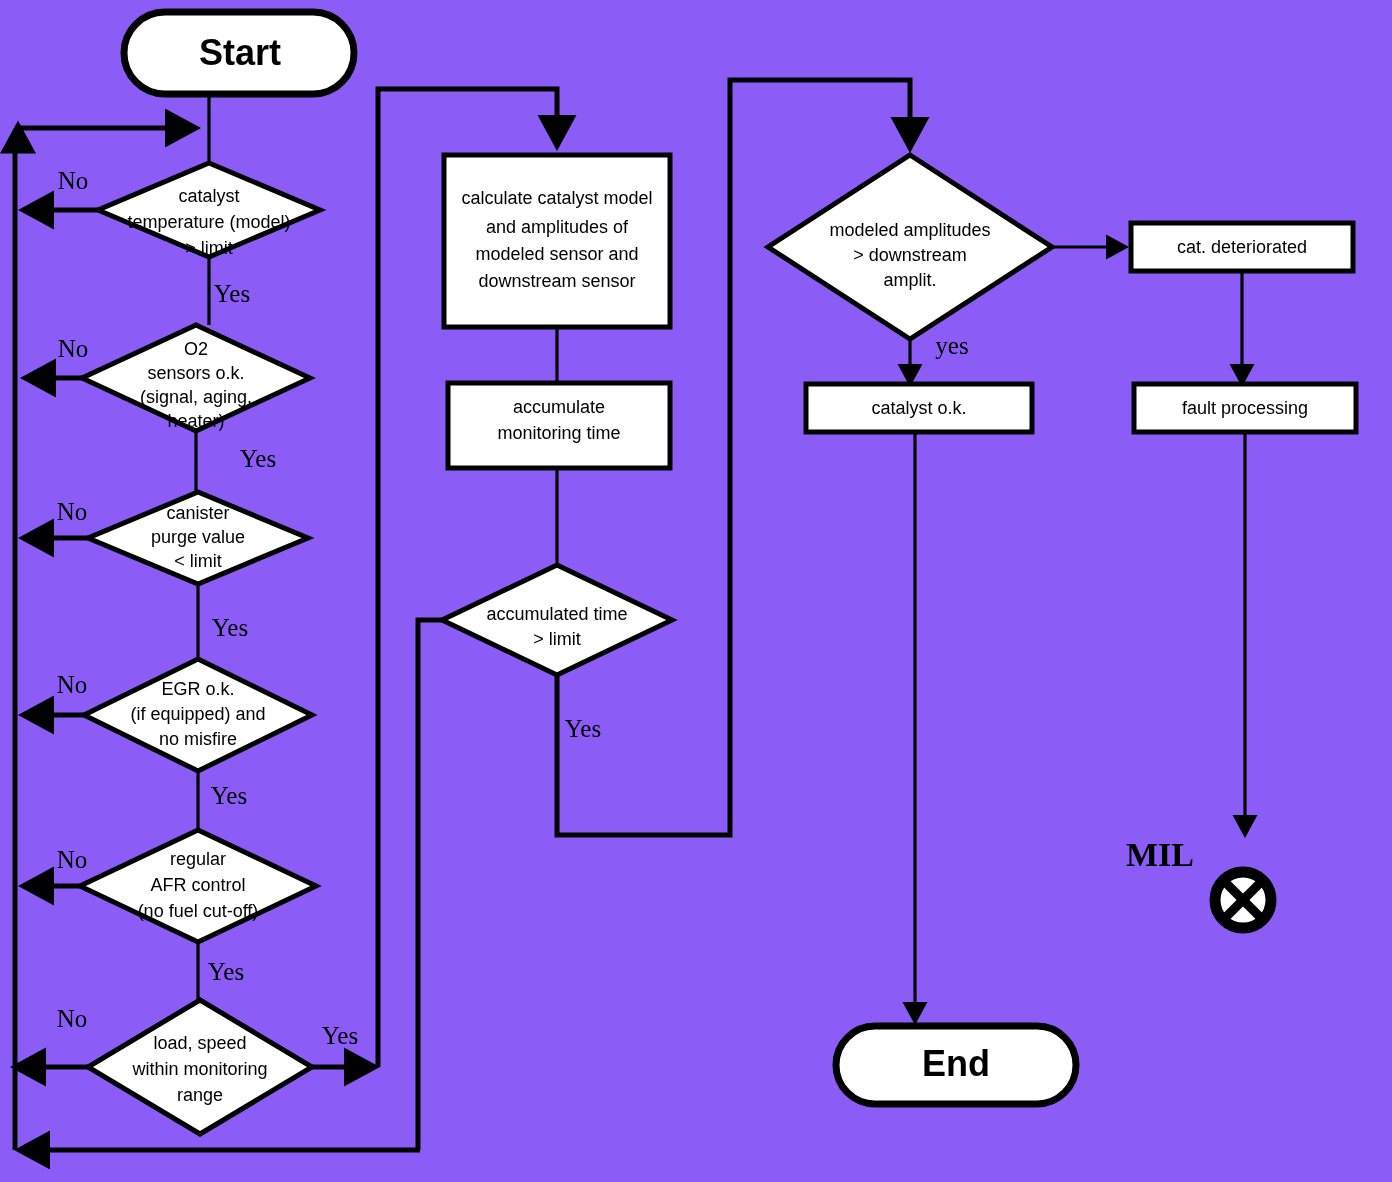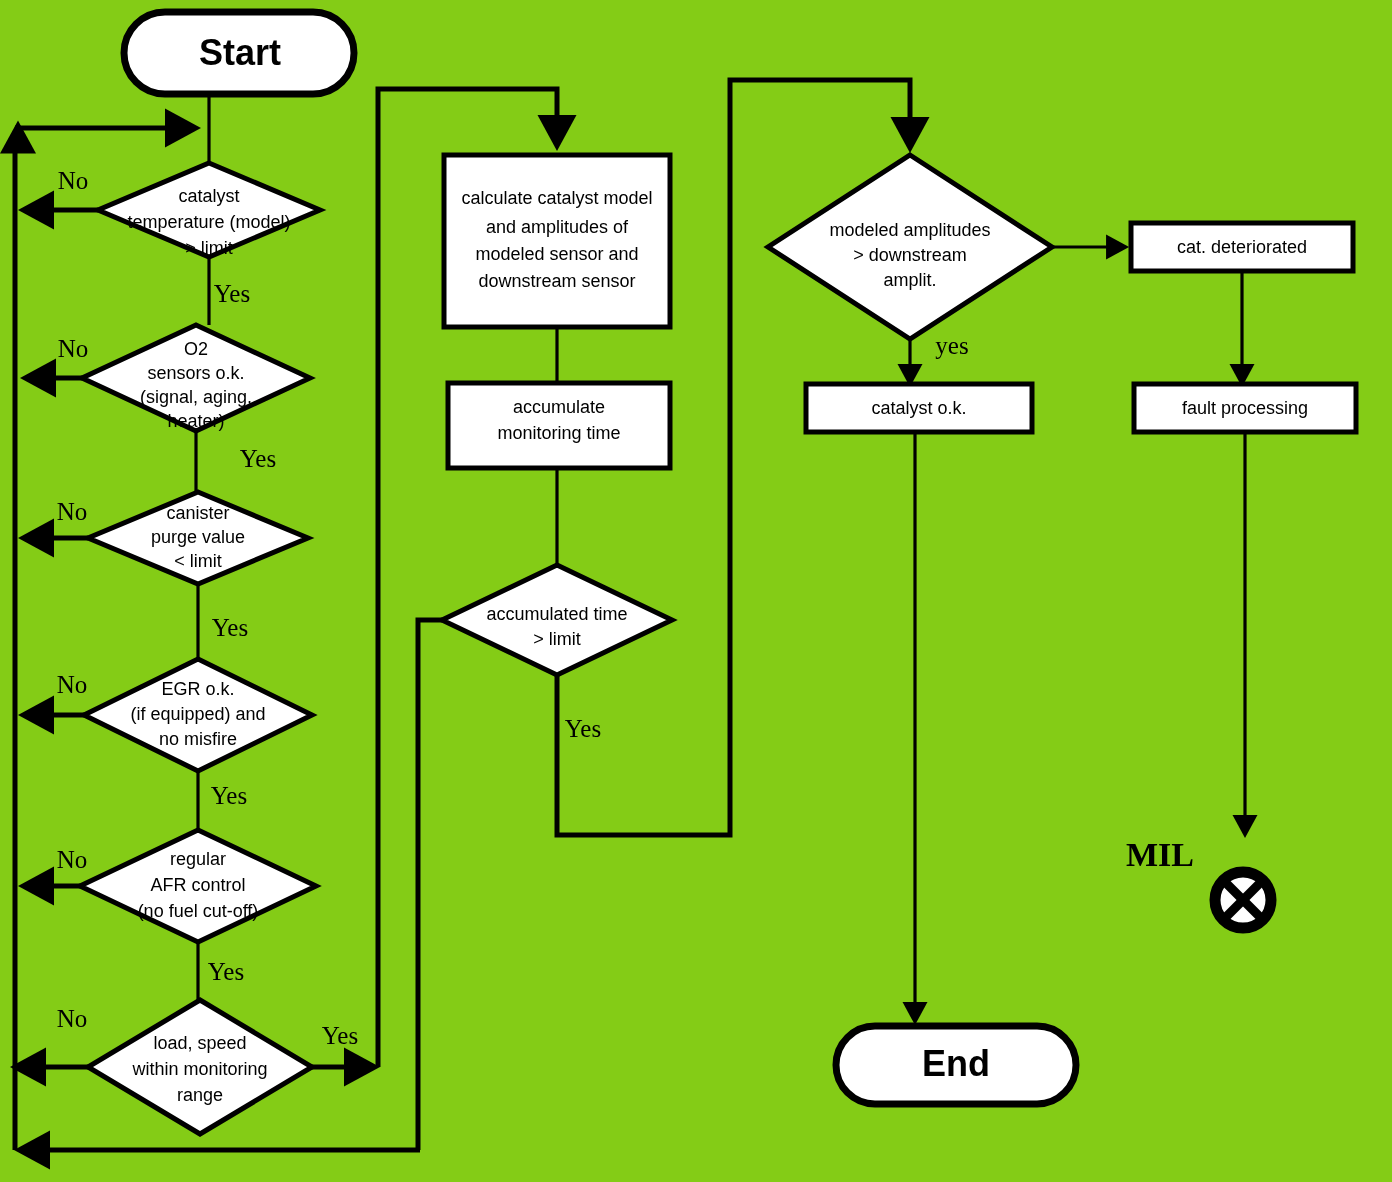--- a/index.html
+++ b/index.html
@@ -4,21 +4,21 @@
 <style>
   html, body {
     margin: 0;
     padding: 0;
     background: #ffffff;
   }
   #canvas-wrap {
     position: relative;
     width: 1392px;
     height: 1182px;
-    background: #84cc16;
+    background: #8b5cf6;
     overflow: hidden;
   }
   svg#flow {
     display: block;
     width: 1392px;
     height: 1182px;
   }
   .shape-stroke {
     fill: #ffffff;
     stroke: #000000;

